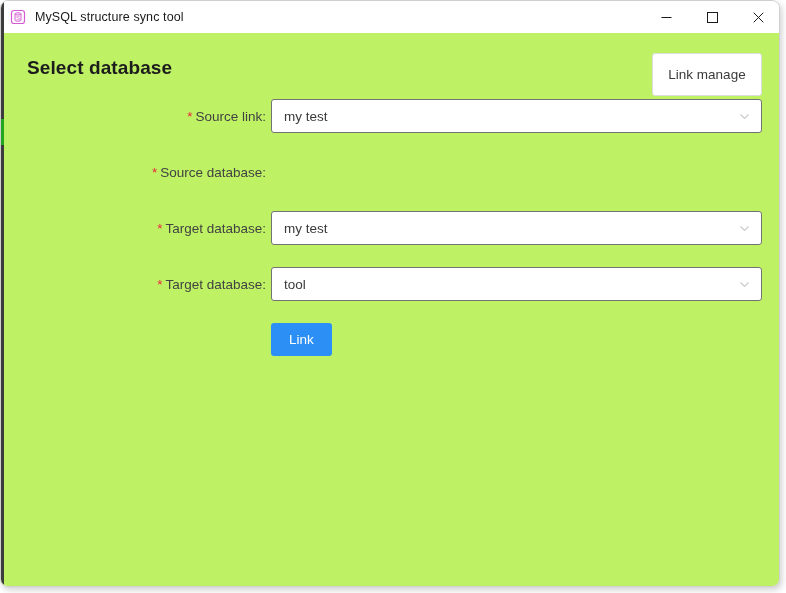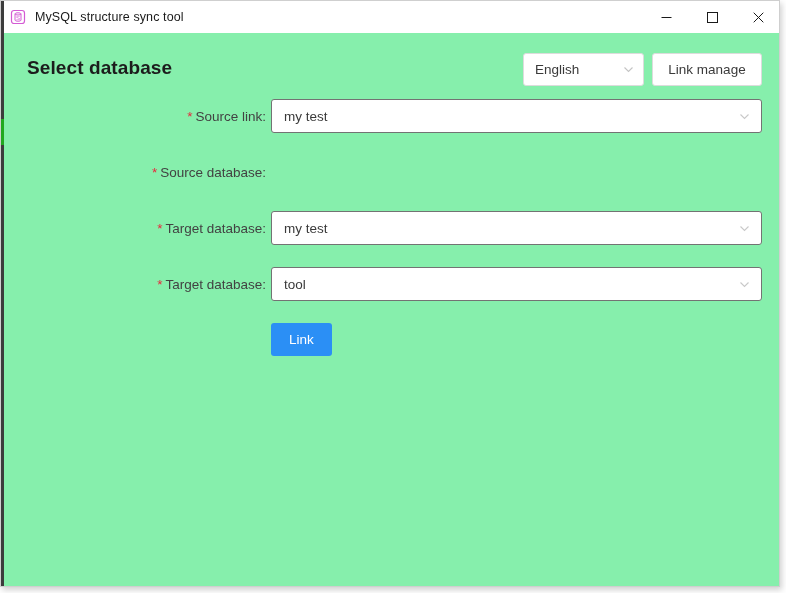--- a/index.html
+++ b/index.html
@@ -14,21 +14,21 @@
 
   
   #app-window {
     position: absolute;
     left: 0px;
     top: 0px;
     width: 780px;
     height: 587px;
     background: #ffffff;
     border: 1px solid #cfcfcf;
-    border-radius: 0;
+    border-radius: 8px;
     box-sizing: border-box;
     box-shadow: 2px 3px 6px rgba(0,0,0,0.18);
     overflow: hidden;
   }
 
   
   #left-border-accent {
     position: absolute;
     left: 0px;
     top: 0px;
@@ -86,21 +86,21 @@
     cursor: default;
   }
 
   
   #content {
     position: absolute;
     left: 0;
     top: 32px;
     width: 780px;
     height: 555px;
-    background: #86efac;
+    background: #bef264;
   }
 
   #page-title {
     position: absolute;
     left: 26px;
     top: 24px;
     font-size: 19px;
     font-weight: bold;
     color: #1c1c1c;
     letter-spacing: 0.1px;
@@ -129,21 +129,21 @@
   #lang-chevron {
     margin-left: auto;
     margin-right: 9px;
     display: block;
   }
   #link-manage-button {
     position: absolute;
     left: 651px;
     top: 20px;
     width: 110px;
-    height: 33px;
+    height: 43px;
     border: 1px solid #dcdcdc;
     border-radius: 3px;
     background: #ffffff;
     box-sizing: border-box;
     display: flex;
     align-items: center;
     justify-content: center;
     font-size: 13.5px;
     color: #3a3a3a;
     cursor: default;
@@ -257,26 +257,20 @@
           <line x1="10.3" y1="0.7" x2="0.7" y2="10.3" stroke="#1a1a1a" stroke-width="1"></line>
         </svg>
       </div>
     </div>
   </div>
 
   <div id="content">
 
     <div id="page-title">Select database</div>
 
-    <div id="lang-select">
-      <span id="lang-select-value">English</span>
-      <svg id="lang-chevron" width="11" height="11" viewBox="0 0 11 11">
-        <path d="M1.5 3.5 L5.5 7.5 L9.5 3.5" fill="none" stroke="#c4c4c4" stroke-width="1.1"></path>
-      </svg>
-    </div>
 
     <div id="link-manage-button">Link manage</div>
 
     <div id="form-area">
 
       <div class="form-row" style="top:66px;">
         <div class="form-label">
           <span class="req-star">*</span><span>Source link:</span>
         </div>
         <div class="form-select">

